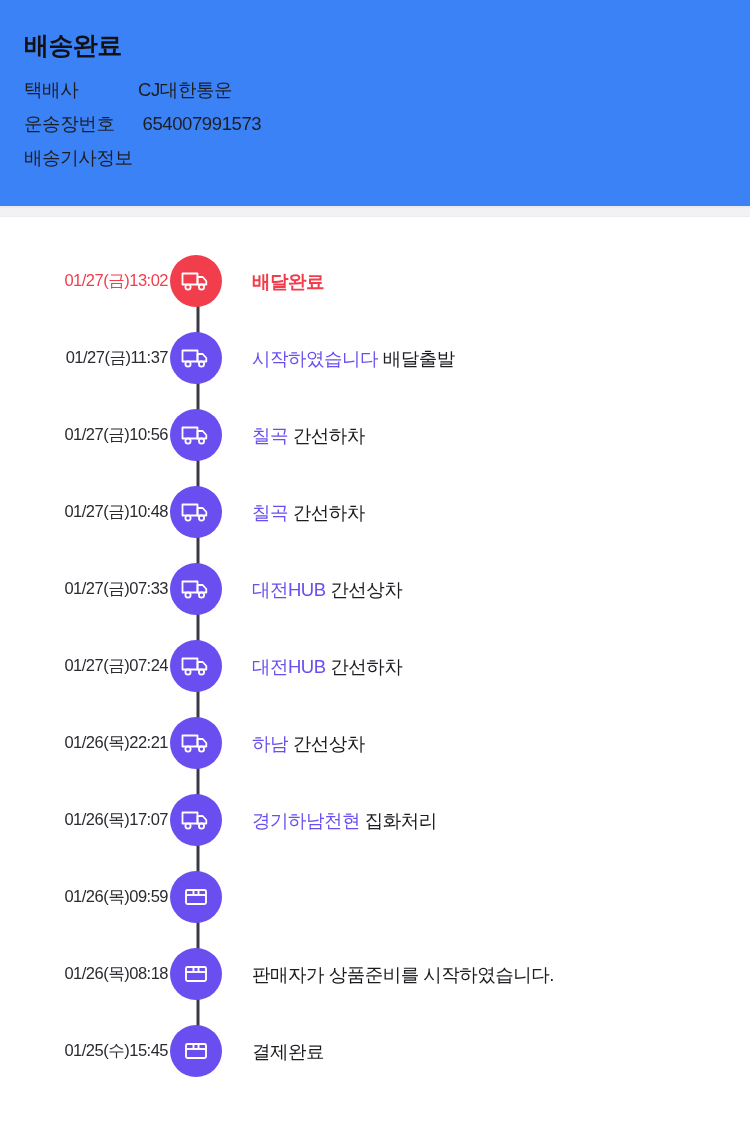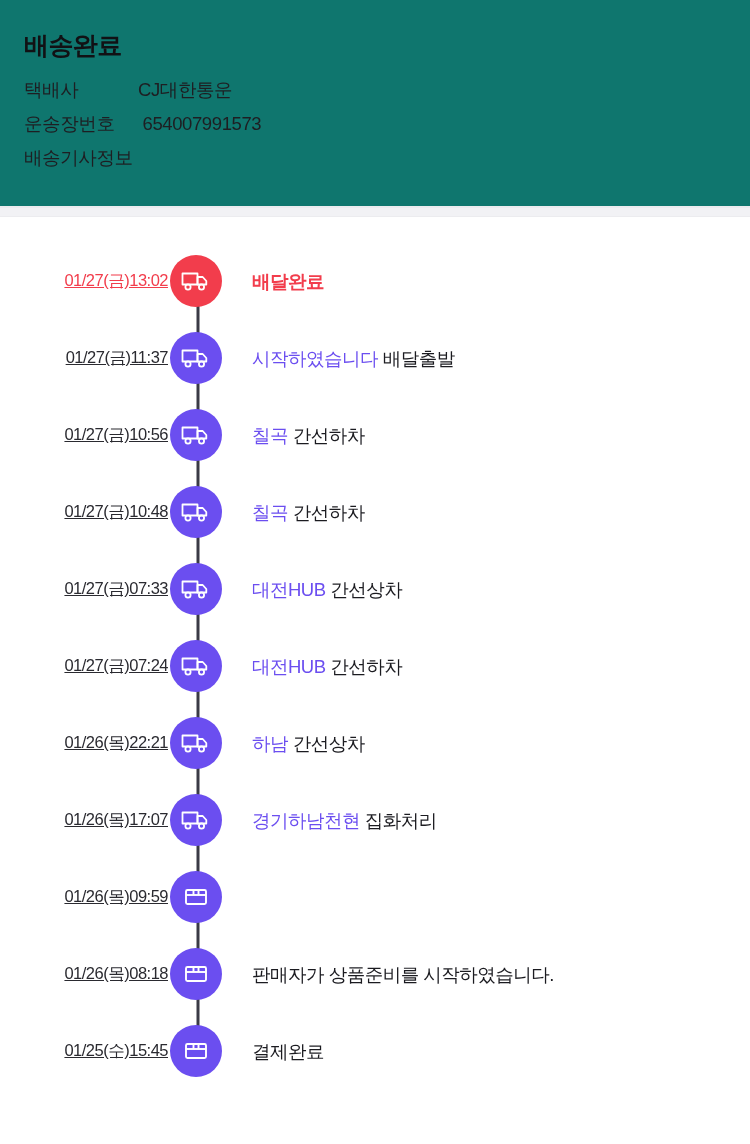--- a/index.html
+++ b/index.html
@@ -11,21 +11,21 @@
   }
   .page {
     width: 750px;
     min-height: 1144px;
     background: #ffffff;
     position: relative;
     overflow: hidden;
   }
   
   .header {
-    background: #0f766e;
+    background: #3b82f6;
     padding: 30px 24px 26px 24px;
     border-bottom: 1px solid #ececef;
   }
   .status-title {
     font-size: 25px;
     font-weight: bold;
     color: #111114;
     letter-spacing: -0.6px;
     margin: 0 0 18px 0;
     line-height: 1.2;
@@ -79,21 +79,20 @@
     z-index: 1;
   }
   .event-time {
     width: 176px;
     text-align: right;
     font-size: 16.5px;
     color: #2a2a30;
     letter-spacing: -0.5px;
     padding-right: 8px;
     white-space: nowrap;
-    text-decoration: underline;
   }
   .event.current .event-time {
     color: #f23d4c;
   }
   .marker-cell {
     width: 44px;
     display: flex;
     justify-content: center;
     align-items: center;
     position: relative;

